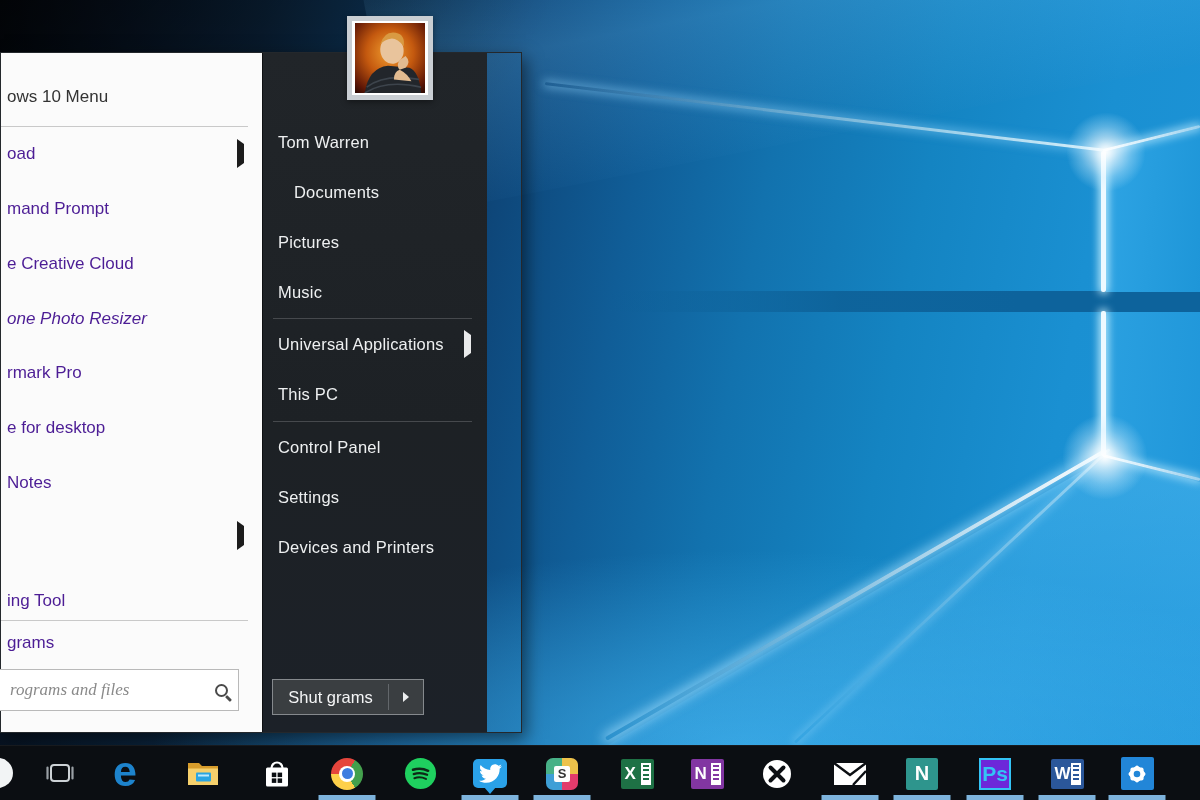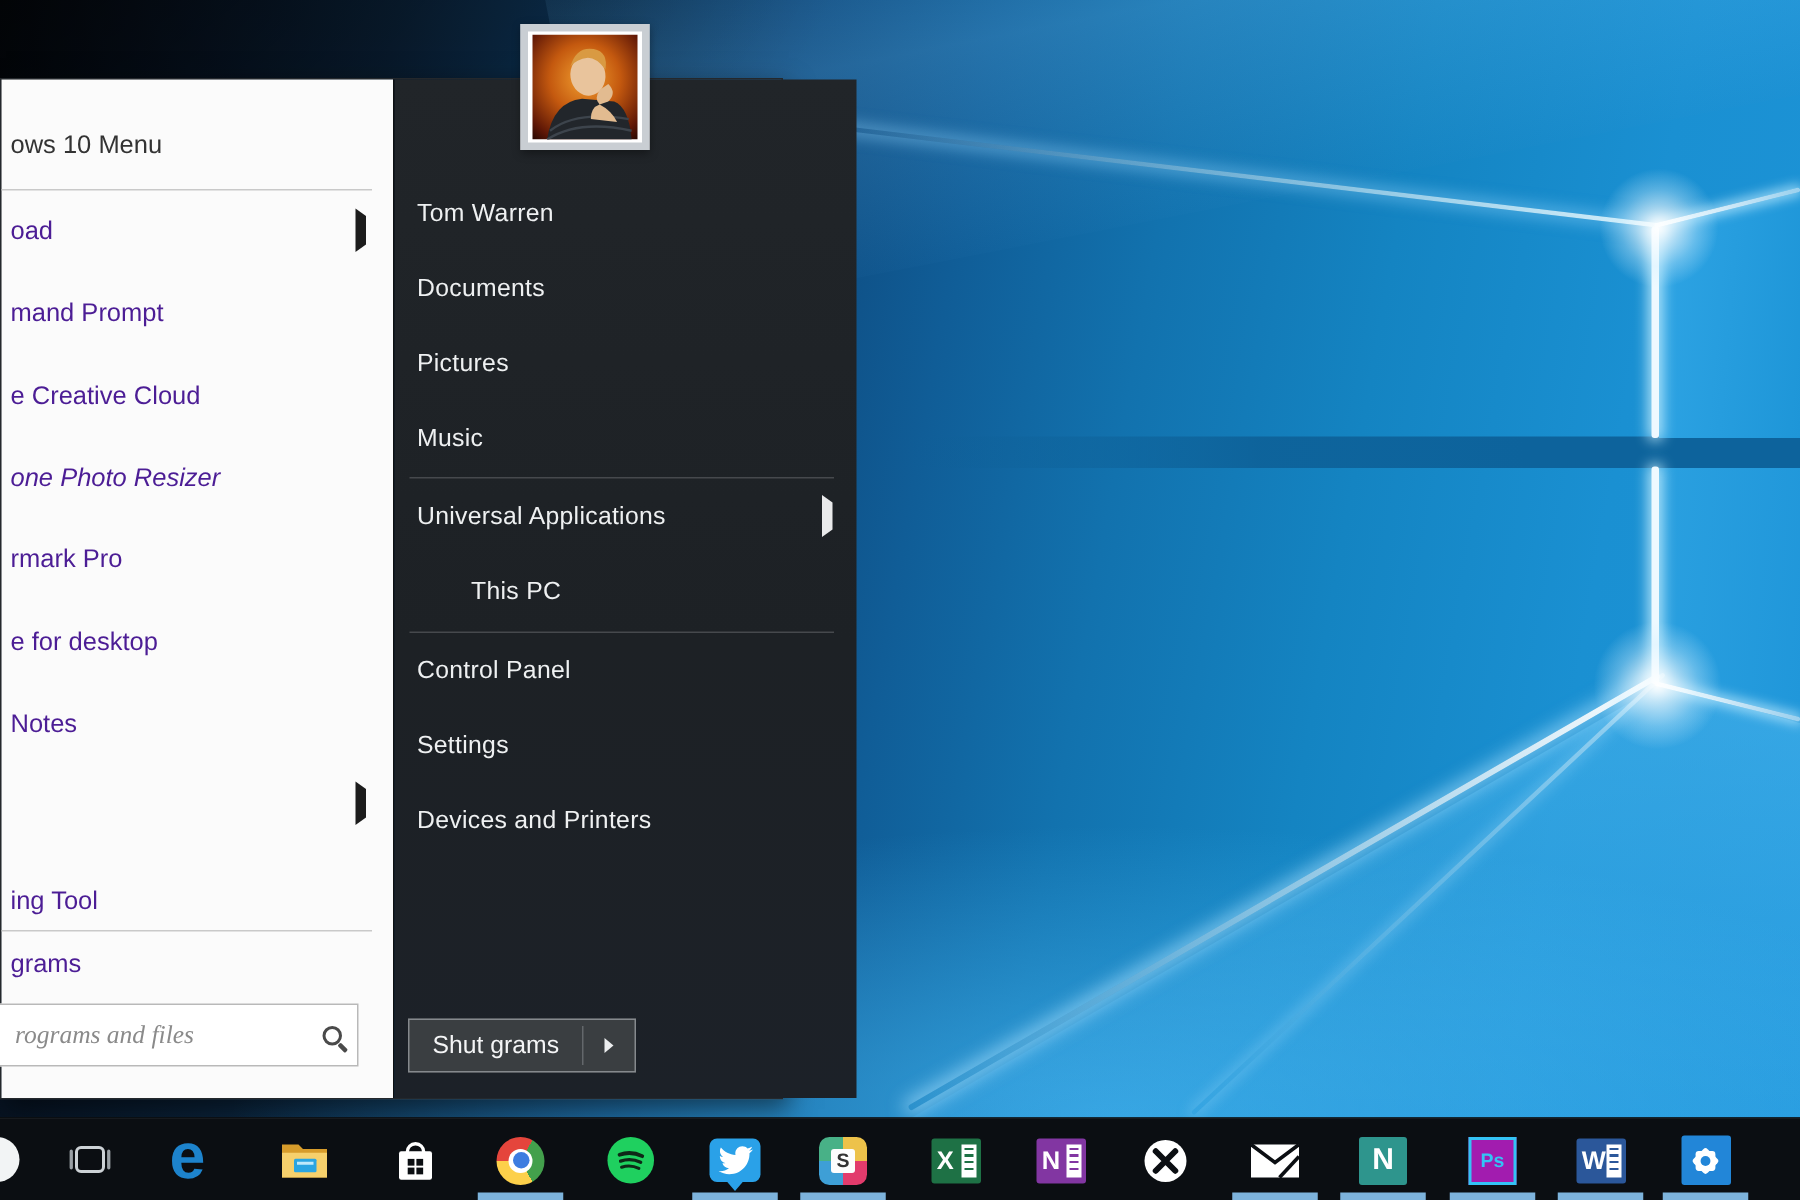--- a/index.html
+++ b/index.html
@@ -53,21 +53,21 @@
   .wp-glow { position:absolute; border-radius:50%;
     background:radial-gradient(circle, rgba(255,255,255,.95), rgba(210,240,255,.35) 45%, rgba(210,240,255,0) 70%); }
   .wp-glow.g1 { left:1066px; top:112px; width:80px; height:80px; }
   .wp-glow.g2 { left:1062px; top:414px; width:86px; height:86px; }
 
   
   .start-menu { position:absolute; left:0; top:52px; width:522px; height:681px;
     border:1px solid #24282c; box-shadow:4px 6px 16px rgba(0,0,0,.5); }
   .panel-left { position:absolute; left:0; top:0; width:261px; height:100%;
     background:#fbfbfb; }
-  .panel-right { position:absolute; left:261px; top:0; width:309px; height:100%;
+  .panel-right { position:absolute; left:261px; top:0; width:225px; height:100%;
     background:linear-gradient(180deg,#212529,#1d2125 55%,#1c2128);
     border-left:1px solid #0e1012; }
   .lrow { position:absolute; left:6px; right:10px; height:24px; display:flex; align-items:center;
     font-size:17px; color:#4c1d95; }
   .lrow.header { color:#333; }
   .lsep { position:absolute; left:0; right:14px; height:1px; background:#c9c9c9; }
   .tri-right-dark { width:0; height:0; border-left:7px solid #1c1c1c;
     border-top:5px solid transparent; border-bottom:5px solid transparent; }
   .lrow .arr { position:absolute; right:8px; }
   .search-wrap { position:absolute; left:-2px; top:616px; width:240px; height:42px;
@@ -126,22 +126,22 @@
   .slack-tile { position:relative; width:32px; height:32px; border-radius:7px;
     background:conic-gradient(from 0deg, #edc24a 0 90deg, #e23b6c 90deg 180deg, #3e9fd6 180deg 270deg, #48b187 270deg 360deg); }
   .slack-s { position:absolute; inset:8px; background:#fdfdfd; border-radius:2px; color:#333;
     font-weight:bold; font-size:13px; display:flex; align-items:center; justify-content:center; }
   .doc-tile { position:relative; width:33px; height:30px; border-radius:2px; }
   .doc-letter { position:absolute; left:4px; top:50%; transform:translateY(-50%);
     color:#fff; font-weight:bold; font-size:17px; }
   .doc-sheet { position:absolute; right:3px; top:4px; width:10px; height:22px; background:#fff; }
   .doc-lines { position:absolute; inset:2px;
     background:repeating-linear-gradient(to bottom, var(--acc) 0 1.5px, transparent 1.5px 4.5px); }
-  .ps-tile { width:32px; height:32px; background:#a21caf; border:2px solid #34c3f5; border-radius:0;
-    color:#34c3f5; font-weight:bold; font-size:13px; display:flex; align-items:center; justify-content:center; }
+  .ps-tile { width:32px; height:32px; background:#6d28d9; border:2px solid #34c3f5; border-radius:0;
+    color:#34c3f5; font-weight:bold; font-size:21px; display:flex; align-items:center; justify-content:center; }
   .reader-tile { width:32px; height:32px; background:#2e958d; border-radius:2px; color:#fff;
     font-weight:bold; font-size:20px; display:flex; align-items:center; justify-content:center; }
   .settings-tile { width:33px; height:33px; background:#2286d8; border-radius:2px;
     display:flex; align-items:center; justify-content:center; }
 </style>
 </head>
 <body>
 
 <div class="screen">
 
@@ -211,35 +211,35 @@
       <div class="search-wrap">
         <input class="search-input" type="text" placeholder="rograms and files" style="">
         <span class="mag"></span>
       </div>
     </div>
 
     <div class="panel-right">
       <div class="rrow" style="top:77px;">
         <span>Tom Warren</span>
       </div>
-      <div class="rrow" style="top:127px;">
+      <div class="rrow" style="top:127px;margin-left:16px;">
         <span>Documents</span>
       </div>
       <div class="rrow" style="top:177px;">
         <span>Pictures</span>
       </div>
       <div class="rrow" style="top:227px;">
         <span>Music</span>
       </div>
       <div class="rsep" style="top:265px;"></div>
       <div class="rrow" style="top:279px;">
         <span>Universal Applications</span>
         <span class="arr"><span class="tri-right-light"></span></span>
       </div>
-      <div class="rrow" style="top:329px;margin-left:36px;">
+      <div class="rrow" style="top:329px;">
         <span>This PC</span>
       </div>
       <div class="rsep" style="top:368px;"></div>
       <div class="rrow" style="top:382px;">
         <span>Control Panel</span>
       </div>
       <div class="rrow" style="top:432px;">
         <span>Settings</span>
       </div>
       <div class="rrow" style="top:482px;">

